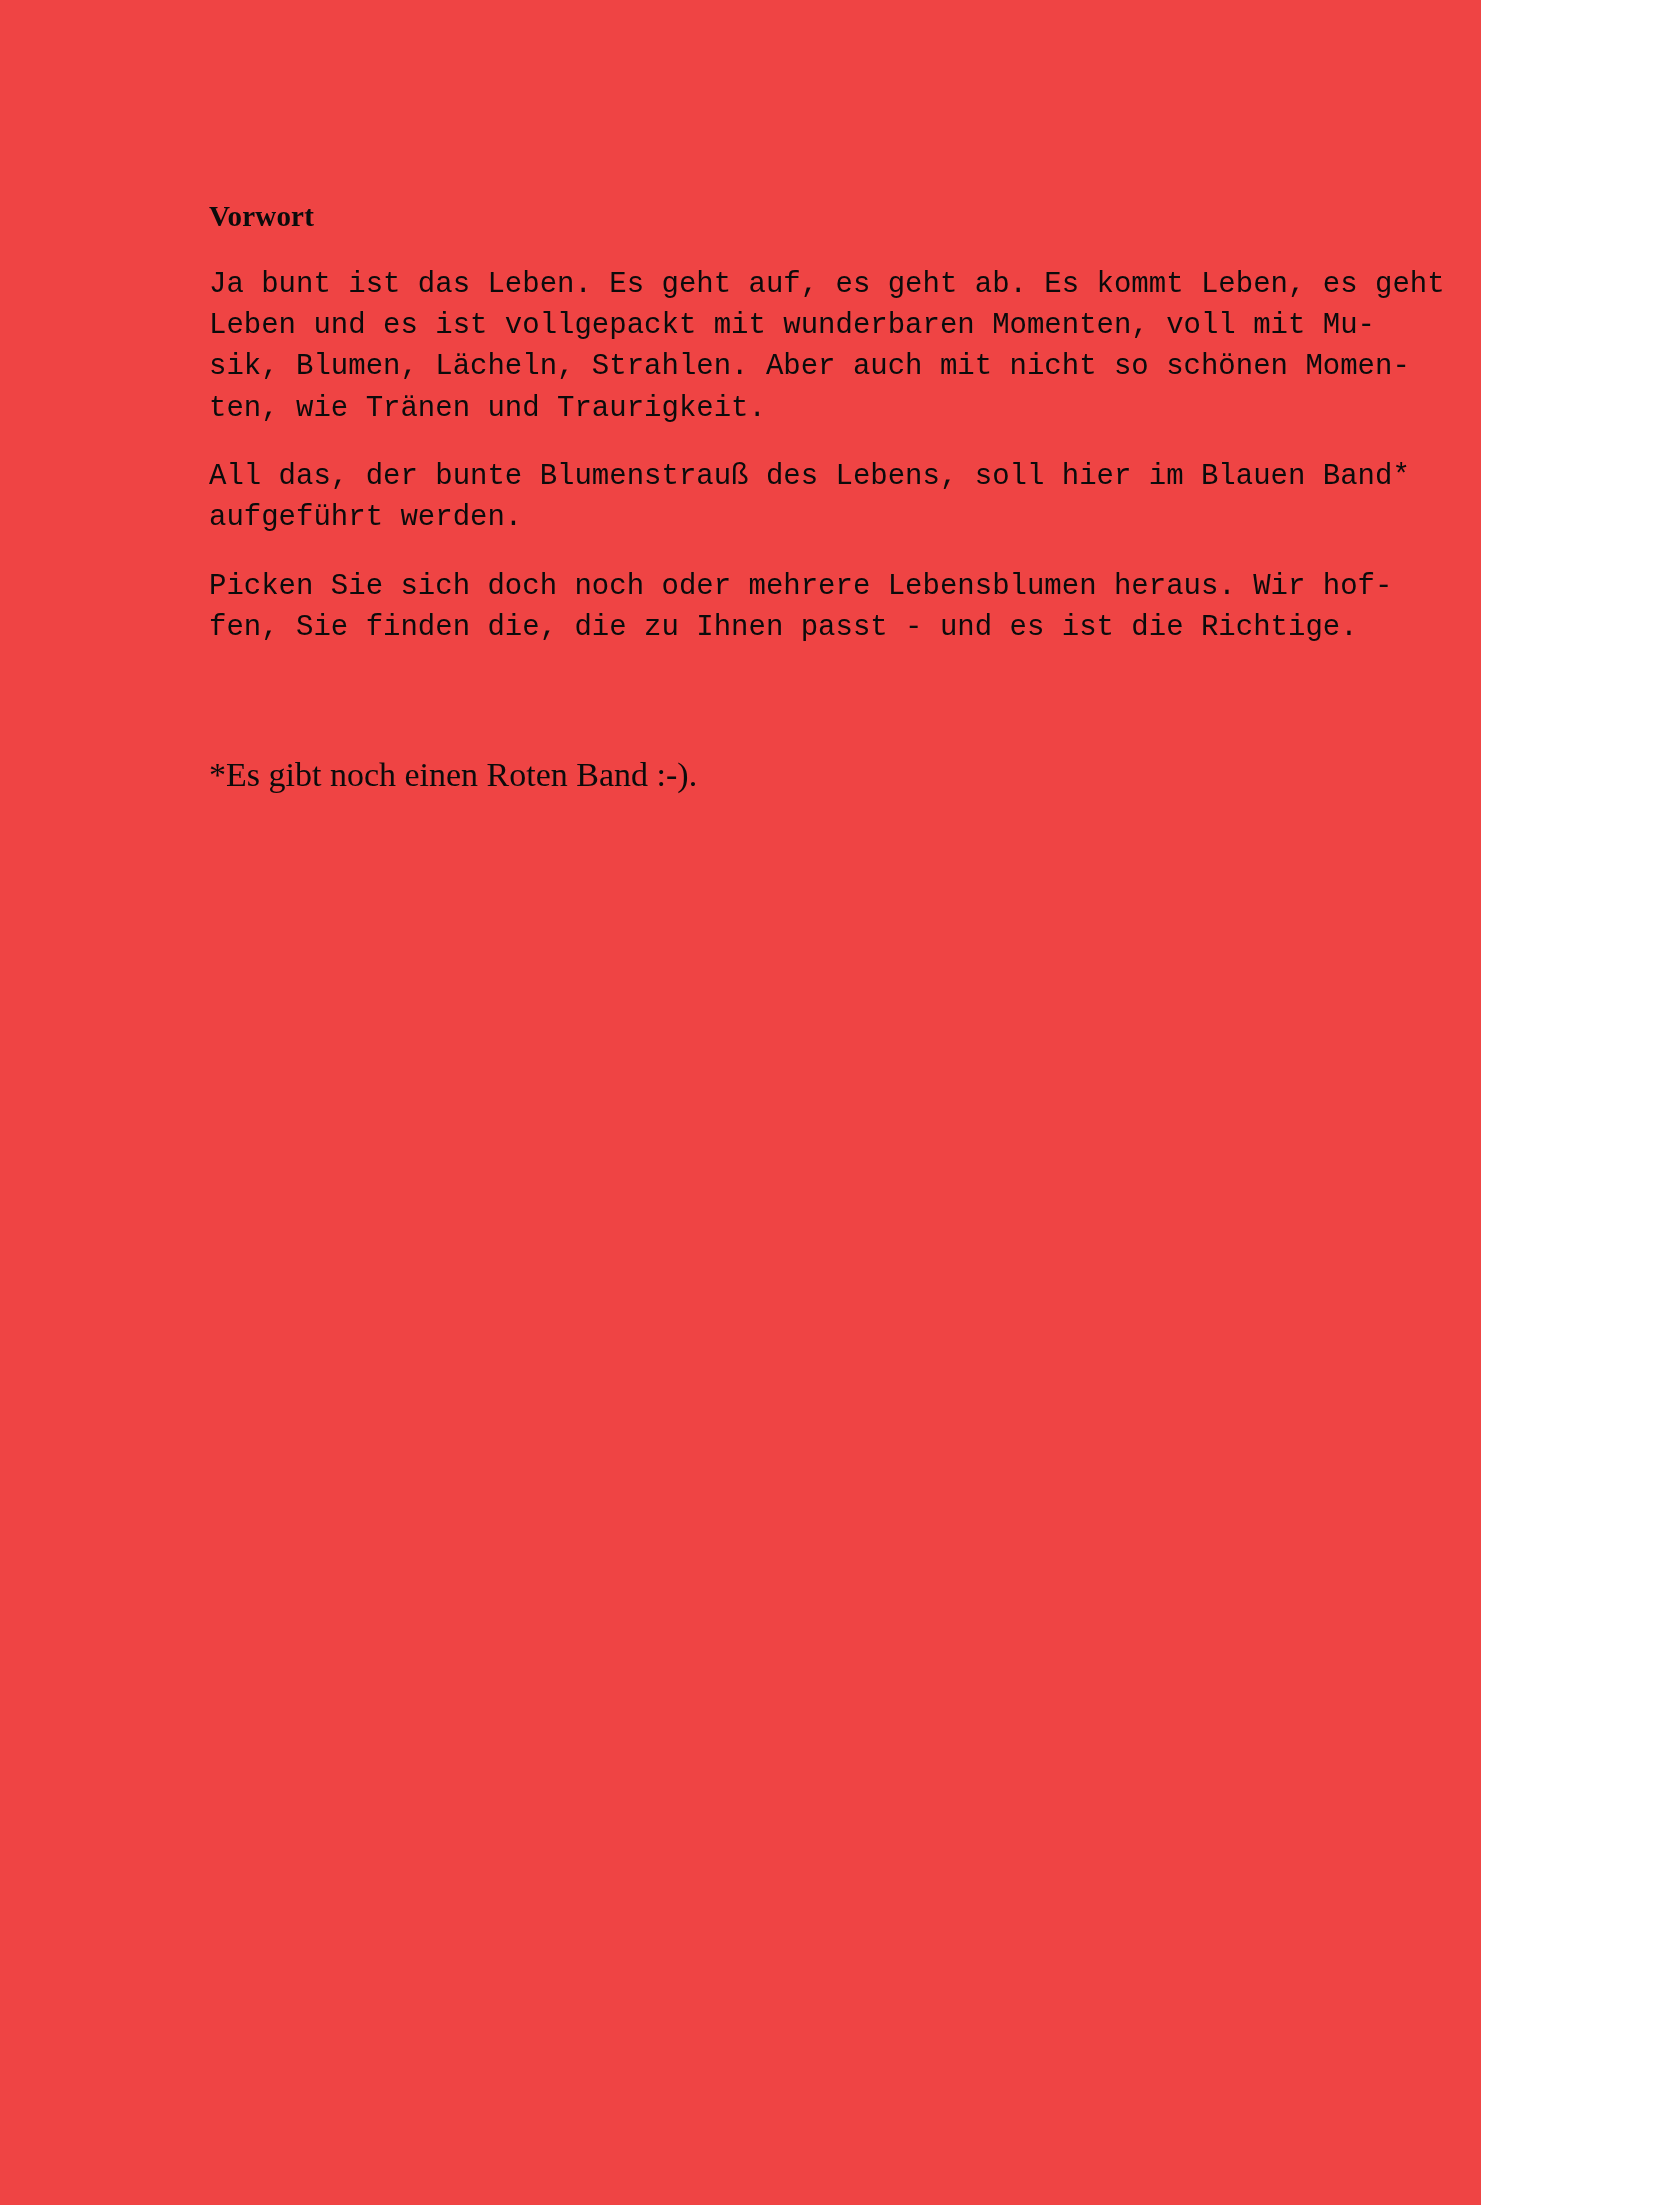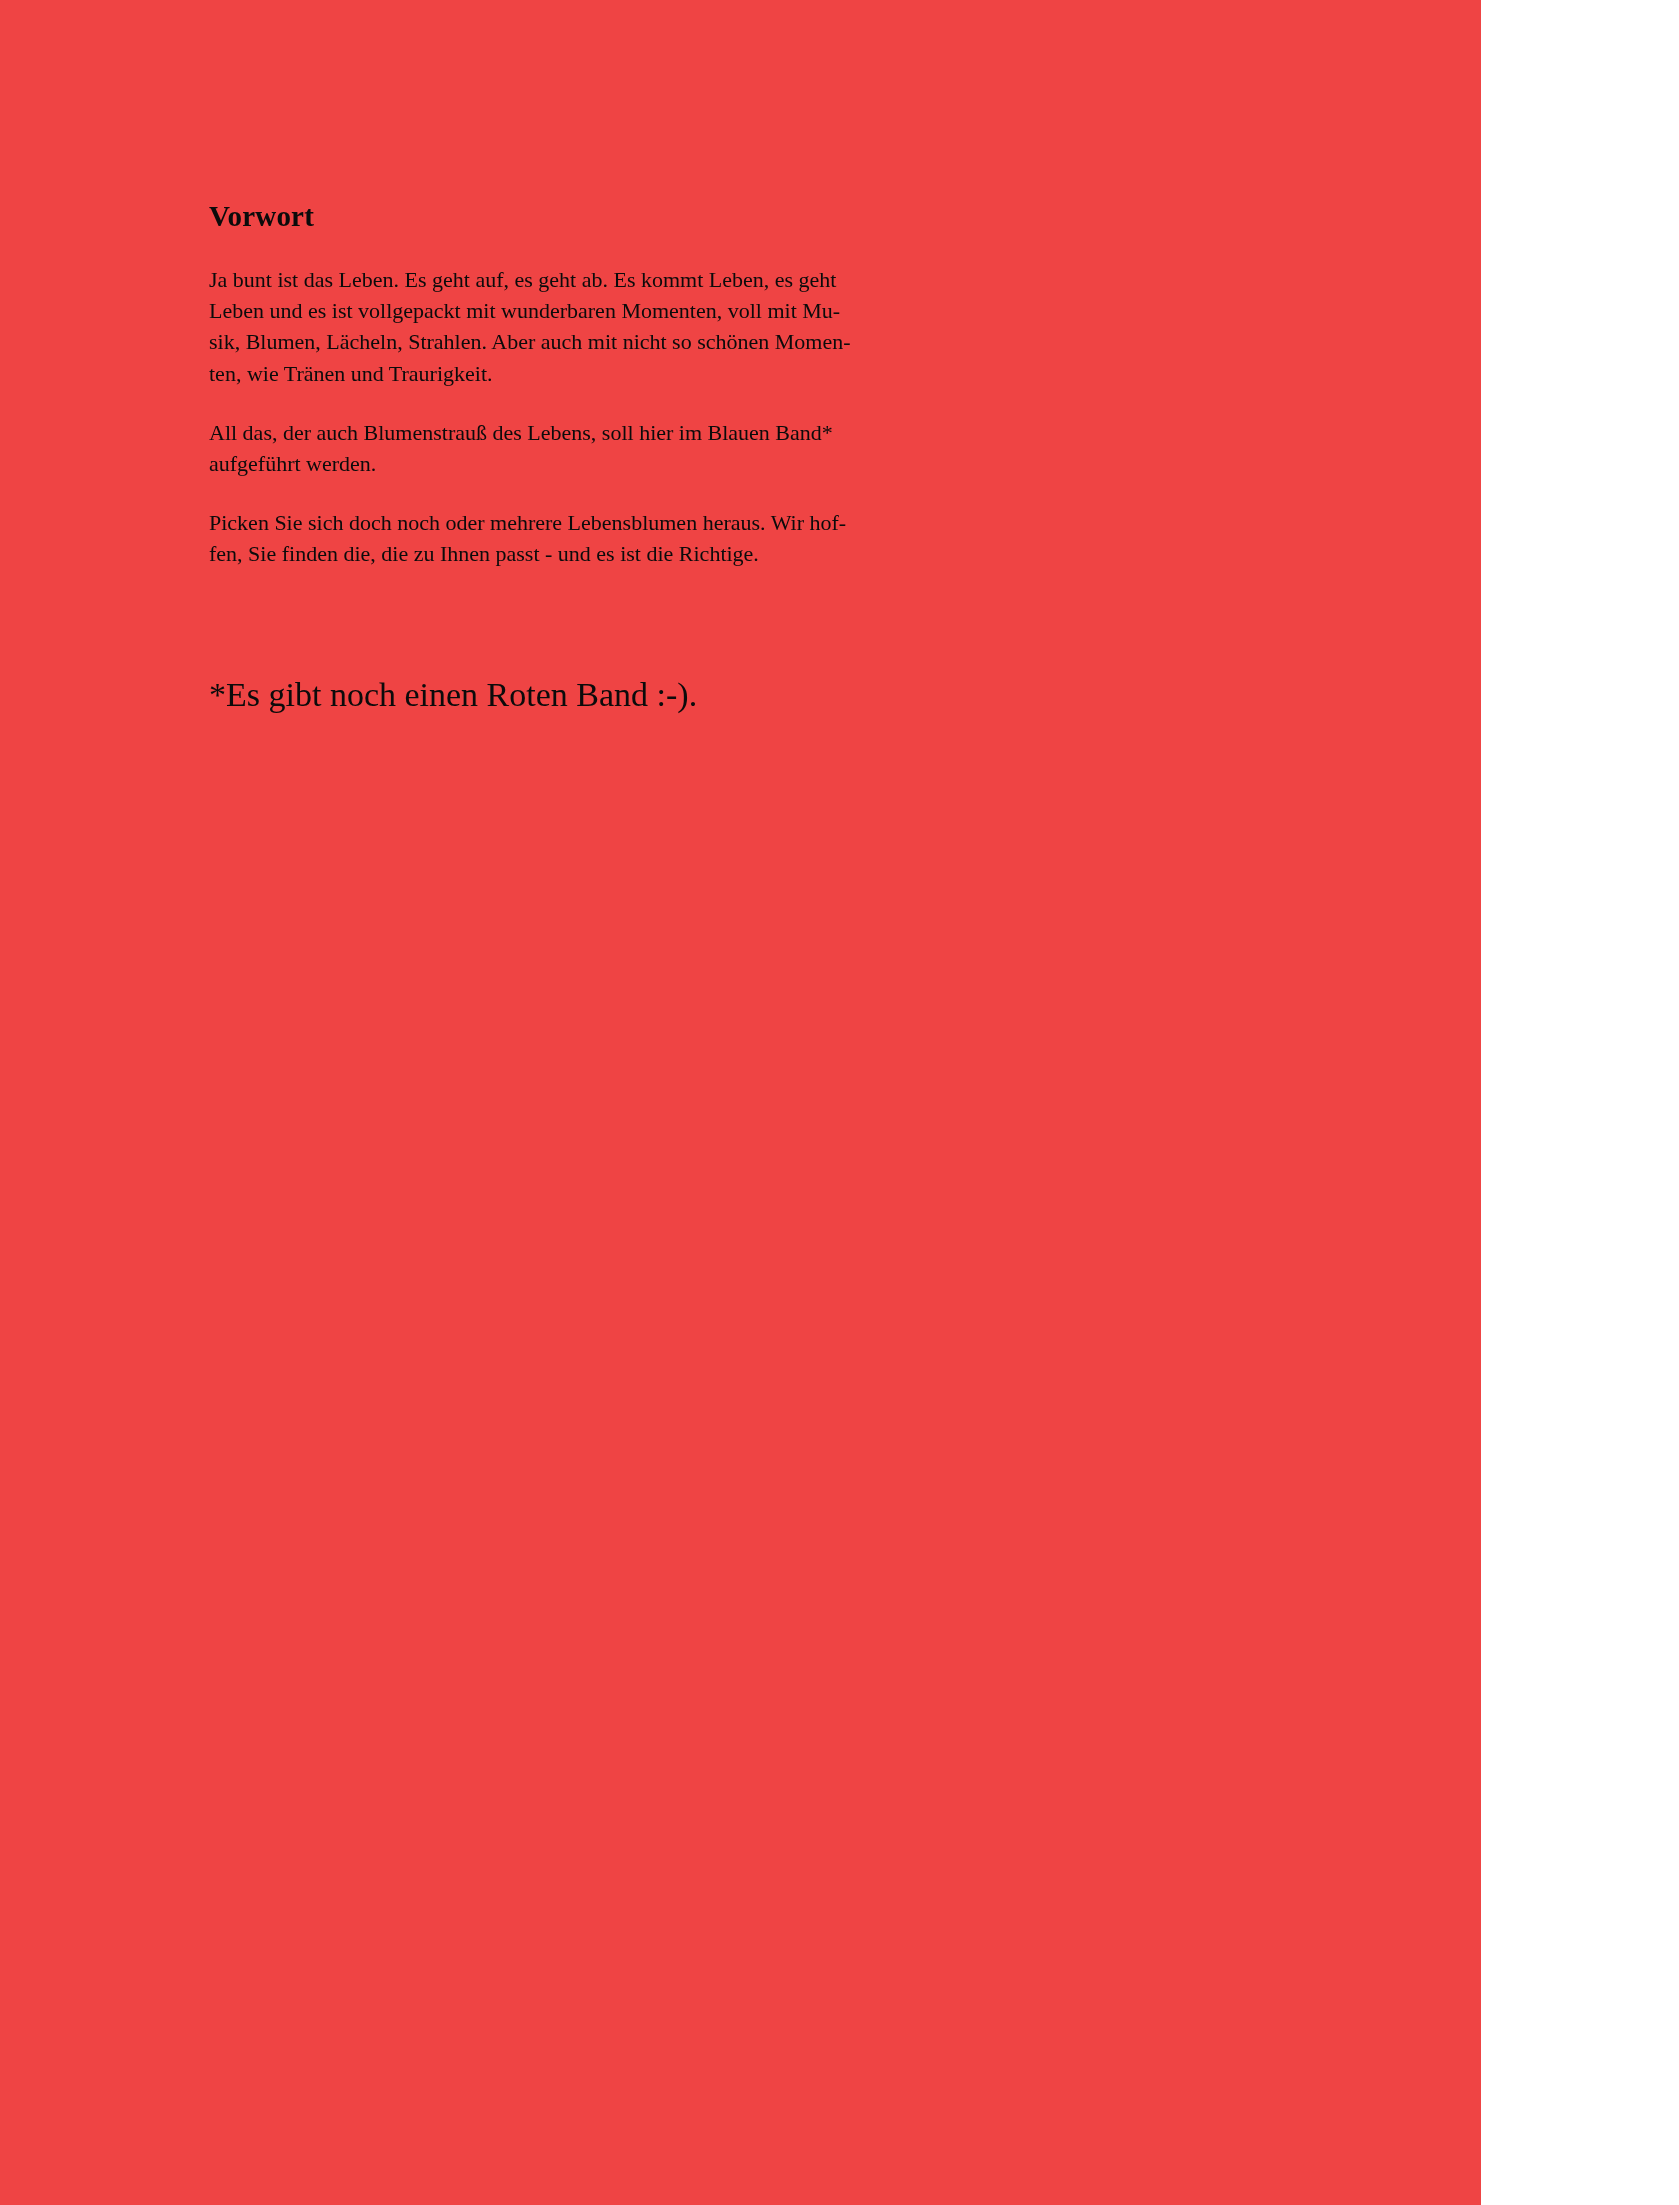--- a/index.html
+++ b/index.html
@@ -27,27 +27,28 @@
     width: 1303px;
   }
   .doc-heading {
     font-weight: bold;
     font-size: 29px;
     line-height: 1.0;
     letter-spacing: 0.2px;
     margin: 0 0 33px 0;
   }
   .doc-paragraph {
-    font-size: 22px;
+    font-size: 29px;
     line-height: 1.42;
     margin: 0 0 27.6px 0;
     text-align: justify;
     text-justify: inter-word;
     hyphens: manual;
     white-space: pre-wrap;
+    font-family: Liberation Mono, monospace;
   }
   .doc-paragraph.last-in-block {
     margin-bottom: 0;
   }
   .spacer-block {
     height: 102px;
   }
   .doc-footnote {
     font-size: 34px;
     line-height: 1.42;
@@ -62,21 +63,21 @@
 <div class="page">
   <div class="content">
 
     <h1 class="doc-heading">Vorwort</h1>
 
     <p class="doc-paragraph">Ja bunt ist das Leben. Es geht auf, es geht ab. Es kommt Leben, es geht
 Leben und es ist vollgepackt mit wunderbaren Momenten, voll mit Mu-
 sik, Blumen, Lächeln, Strahlen. Aber auch mit nicht so schönen Momen-
 ten, wie Tränen und Traurigkeit.</p>
 
-    <p class="doc-paragraph">All das, der auch Blumenstrauß des Lebens, soll hier im Blauen Band*
+    <p class="doc-paragraph">All das, der bunte Blumenstrauß des Lebens, soll hier im Blauen Band*
 aufgeführt werden.</p>
 
     <p class="doc-paragraph last-in-block">Picken Sie sich doch noch oder mehrere Lebensblumen heraus. Wir hof-
 fen, Sie finden die, die zu Ihnen passt - und es ist die Richtige.</p>
 
     <div class="spacer-block"></div>
 
     <p class="doc-footnote">*Es gibt noch einen Roten Band :-).</p>
 
   </div>

